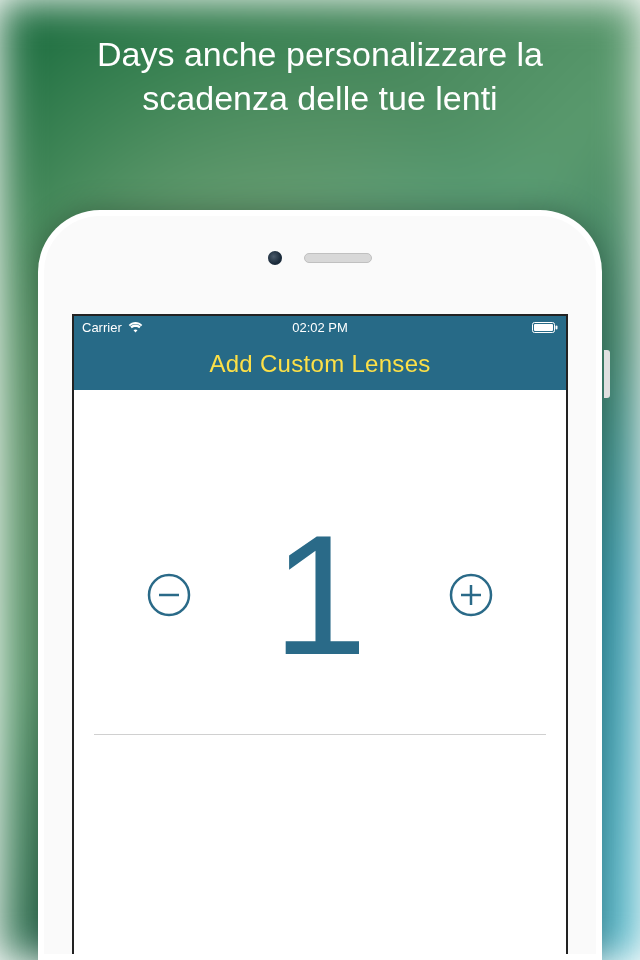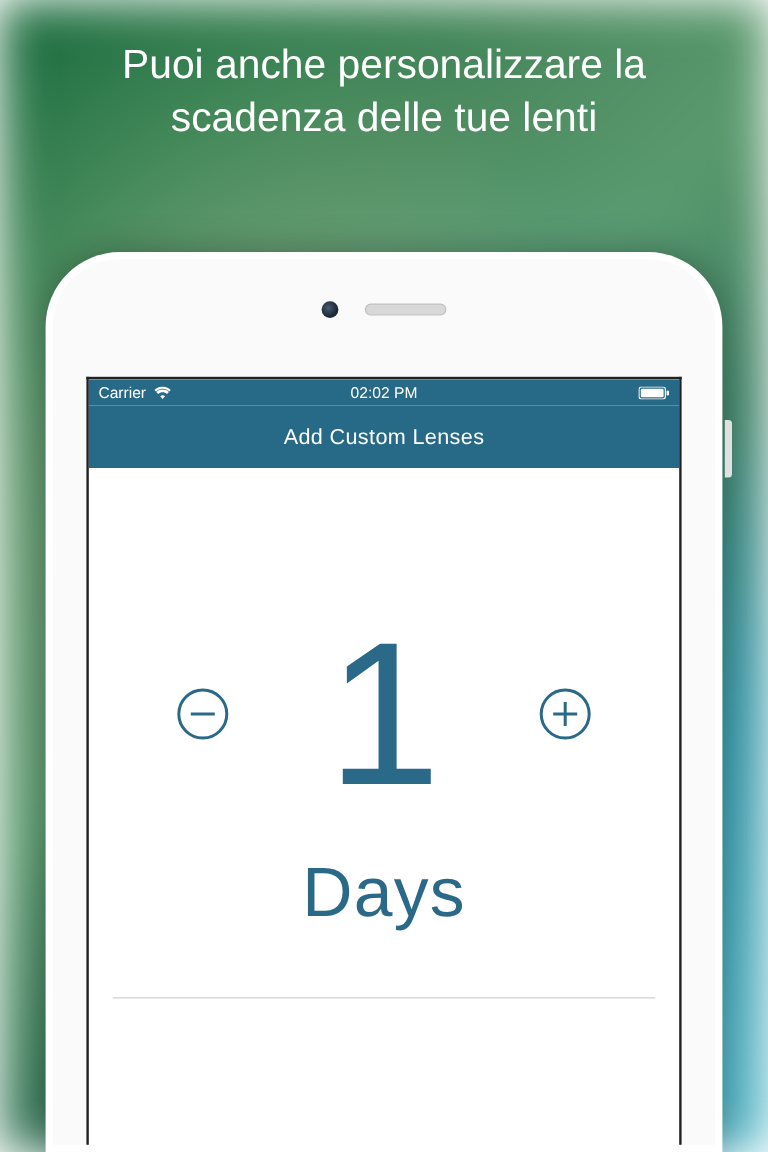--- a/index.html
+++ b/index.html
@@ -151,22 +151,22 @@
     .wifi-icon svg, .battery-icon svg {
       display: block;
     }
     
     .nav-bar {
       background: #276a87;
       height: 52px;
       display: flex;
       align-items: center;
       justify-content: center;
-      color: #ffffff;
-      font-size: 18px;
+      color: #fde047;
+      font-size: 24px;
       font-weight: 300;
       letter-spacing: 0.3px;
     }
     
     .content {
       padding-top: 120px;
       text-align: center;
     }
     
     .counter-row {
@@ -211,21 +211,21 @@
       background: #d0d0d0;
       margin-left: 20px;
       margin-right: 20px;
     }
   </style>
 </head>
 <body>
 
 <div class="background"></div>
 
-<div class="headline">Puoi anche personalizzare la scadenza delle tue lenti</div>
+<div class="headline">Days anche personalizzare la scadenza delle tue lenti</div>
 
 <div class="phone">
   <div class="phone-body">
     <div class="phone-side-button"></div>
     <div class="phone-inner">
       <div class="phone-speaker-area">
         <div class="phone-camera"></div>
         <div class="phone-speaker"></div>
       </div>
 
@@ -270,20 +270,19 @@
             <div class="plus-btn">
               <span>
                 <svg width="44" height="44" viewBox="0 0 44 44">
                   <circle cx="22" cy="22" r="20" fill="none" stroke="#2a6a88" stroke-width="2.5"></circle>
                   <line x1="12" y1="22" x2="32" y2="22" stroke="#2a6a88" stroke-width="2.5"></line>
                   <line x1="22" y1="12" x2="22" y2="32" stroke="#2a6a88" stroke-width="2.5"></line>
                 </svg>
               </span>
             </div>
           </div>
-          <div class="counter-unit">Days</div>
           <div class="divider"></div>
         </div>
 
       </div>
     </div>
   </div>
 </div>
 
 </body></html>

